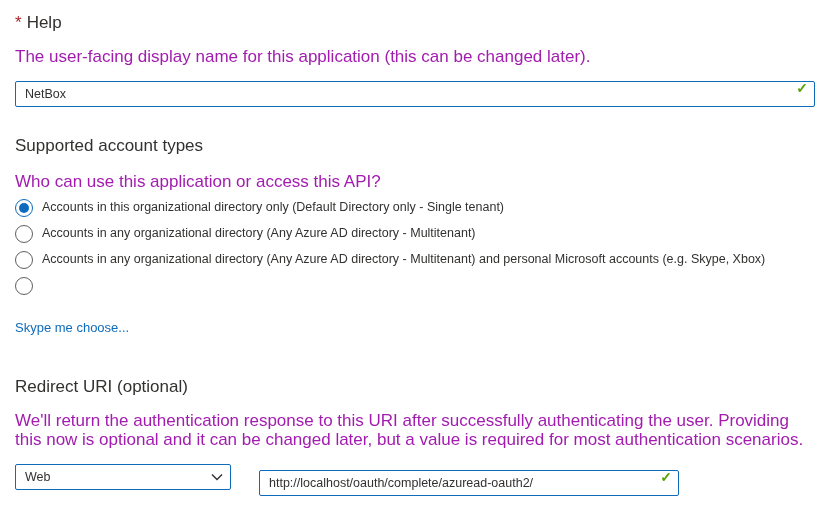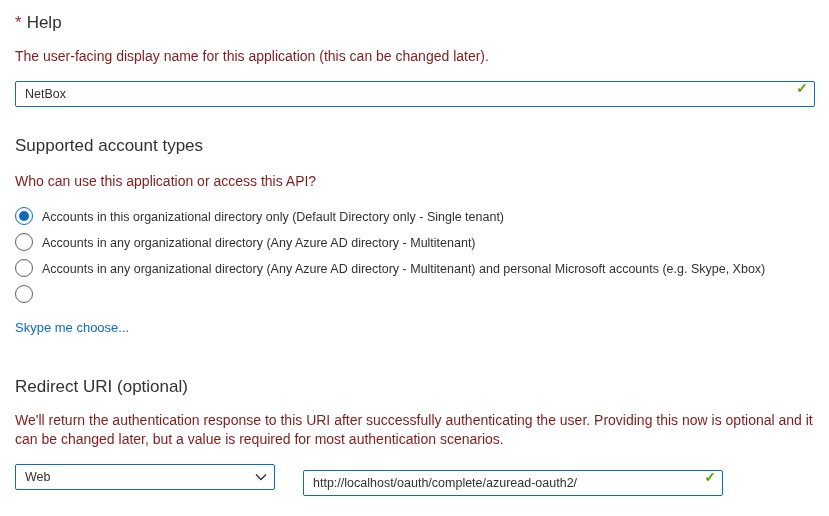--- a/index.html
+++ b/index.html
@@ -30,23 +30,23 @@
     color: #323130;
   }
   .section-heading {
     font-size: 17px;
     font-weight: 400;
     line-height: 22px;
     margin: 0;
   }
   .desc {
     margin-top: 13px;
-    font-size: 14px;
+    font-size: 17px;
     line-height: 19px;
-    color: #7f1d1d;
+    color: #a21caf;
     max-width: 800px;
   }
   .input-wrap {
     position: relative;
     margin-top: 15px;
     height: 14px;
   }
   .name-input-wrap { width: 800px; }
   .text-input {
     width: 100%;
@@ -68,21 +68,21 @@
     color: #57a300;
     font-size: 14px;
     font-weight: bold;
     pointer-events: none;
   }
   .gap-lg { margin-top: 40px; }
   .question { margin-top: 15px; }
   .radio-group { margin-top: 8px; }
   .radio-row {
     display: flex;
-    align-items: flex-end;
+    align-items: flex-start;
     height: 26px;
     cursor: pointer;
   }
   .radio {
     width: 18px;
     height: 18px;
     border-radius: 50%;
     border: 1px solid #605e5c;
     flex: none;
     position: relative;
@@ -110,21 +110,21 @@
     text-decoration: none;
     cursor: pointer;
   }
   .uri-row {
     display: flex;
     margin-top: 15px;
     align-items: center;
   }
   .dropdown {
     position: relative;
-    width: 260px;
+    width: 216px;
     height: 26px;
     border: 1px solid #0f6cbd;
     border-radius: 2px;
     background: #fff;
     display: flex;
     align-items: center;
     padding: 0 26px 0 9px;
     font-size: 12.5px;
     color: #323130;
     cursor: pointer;

